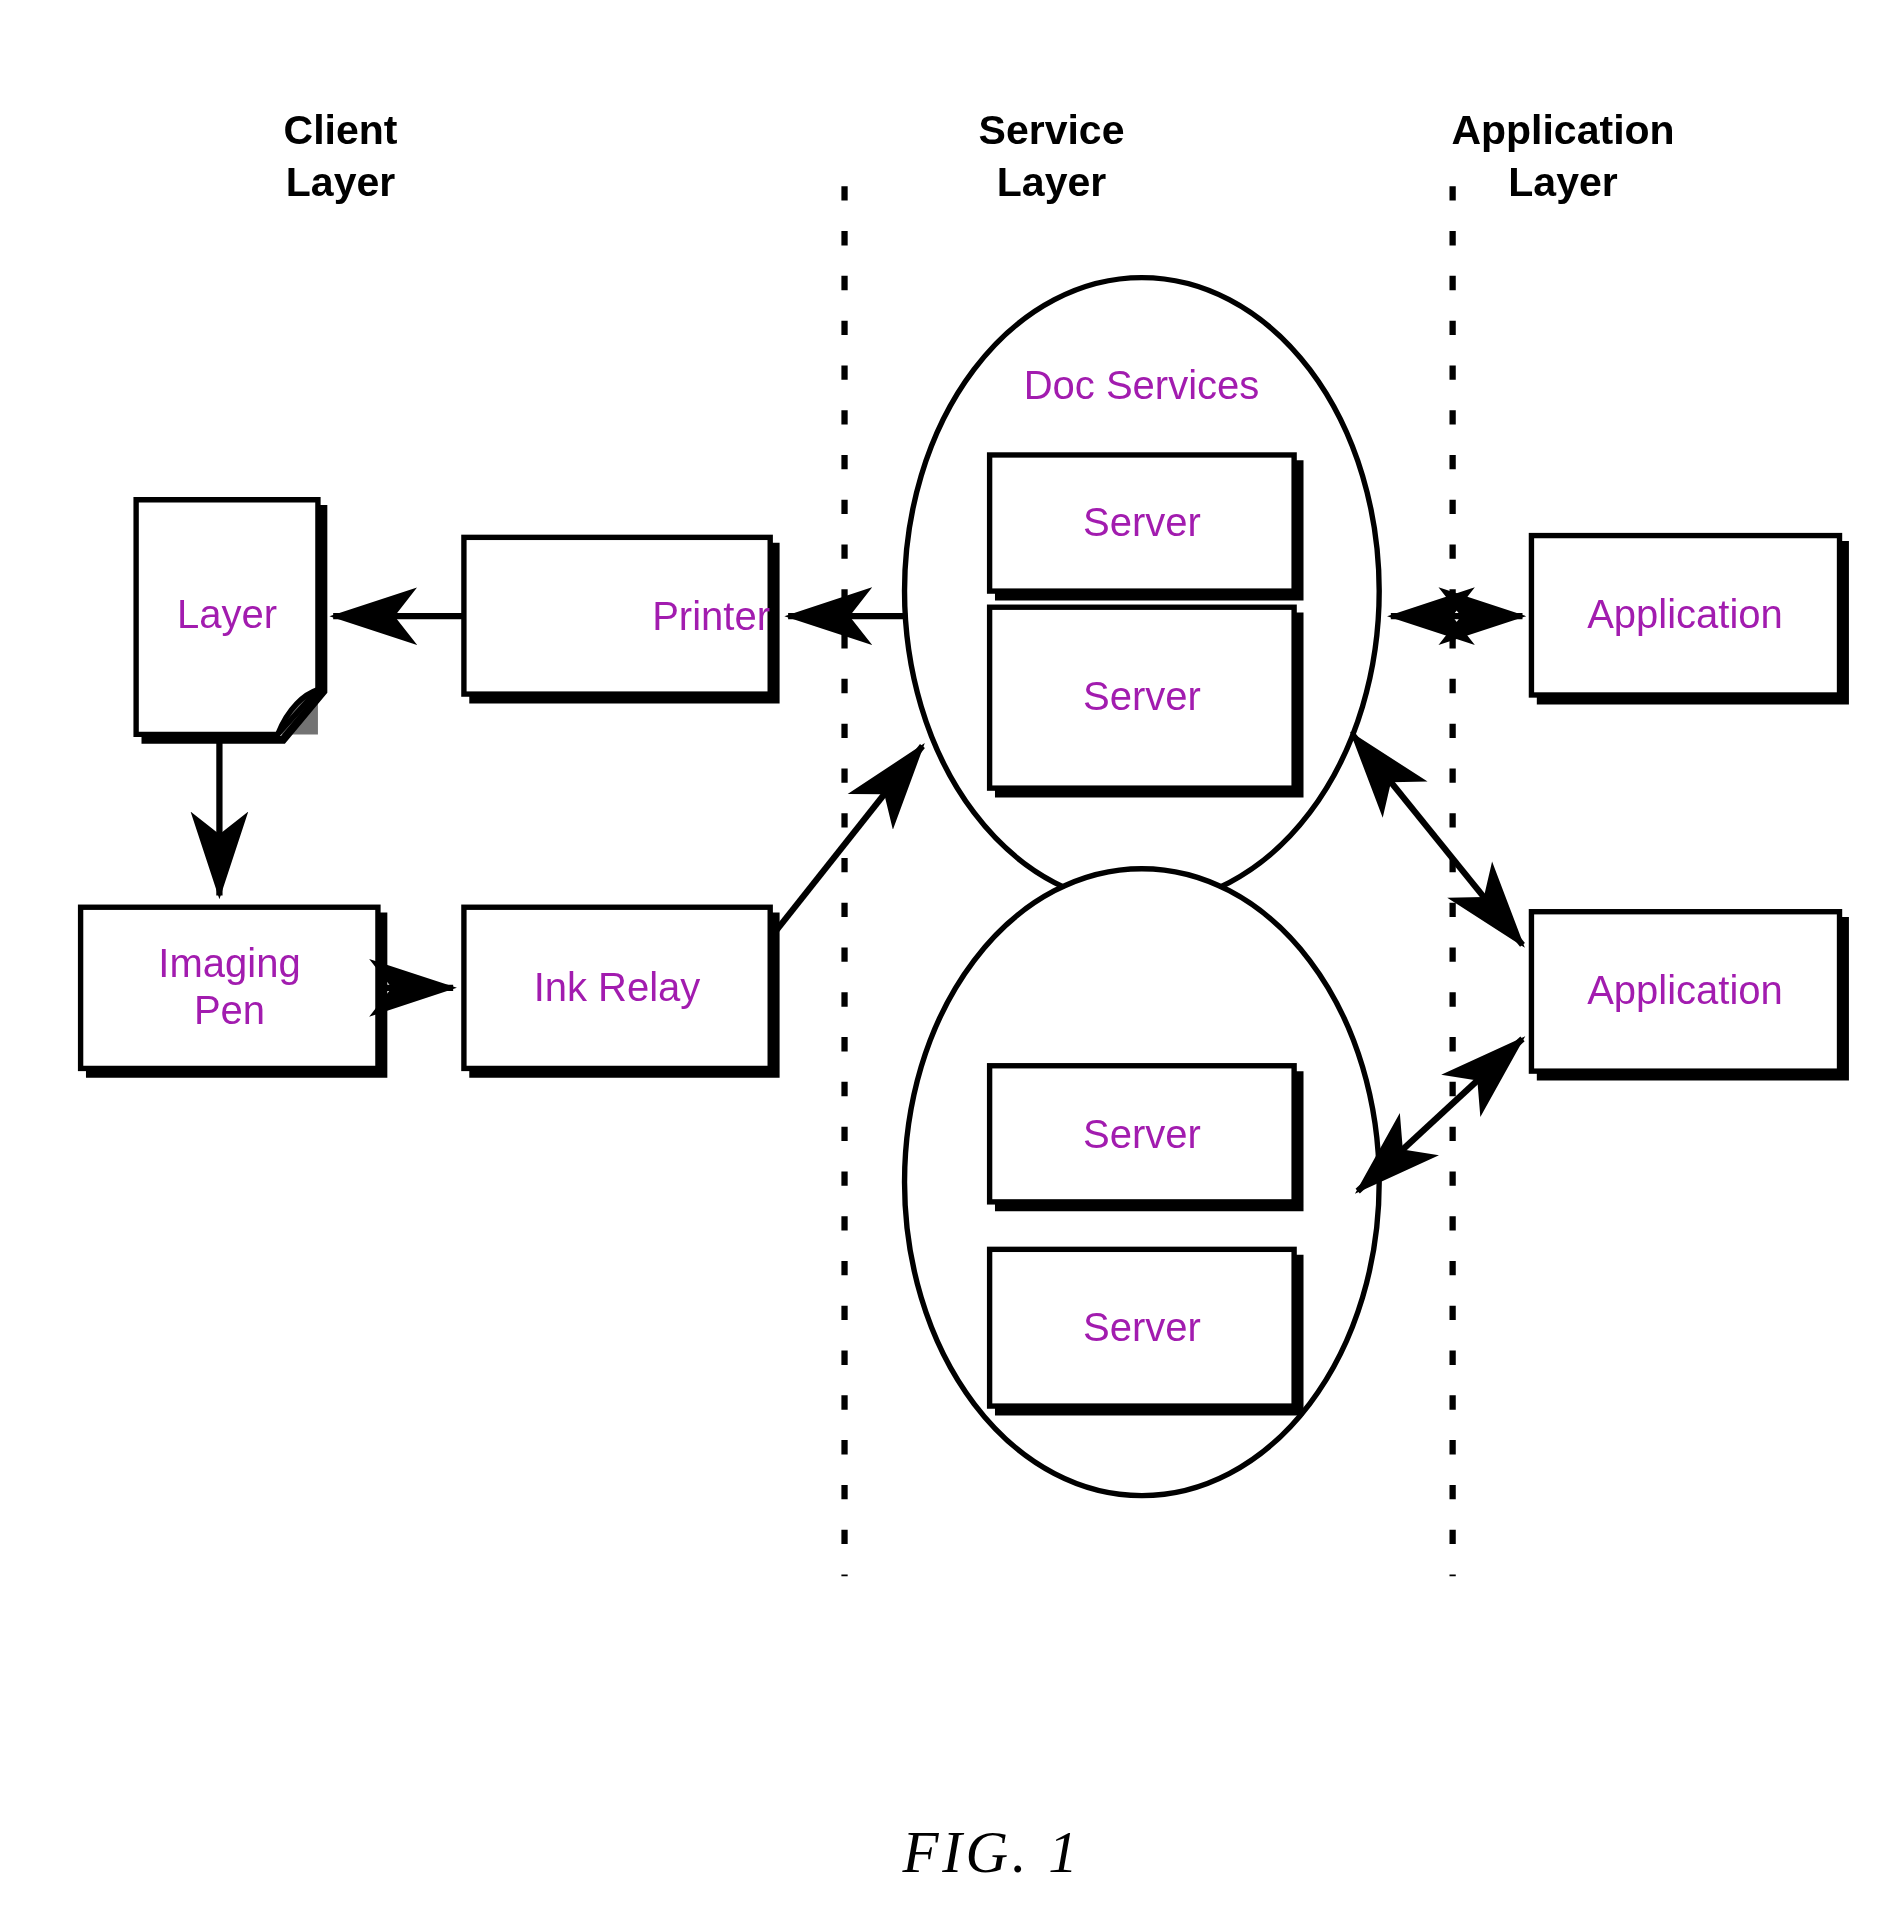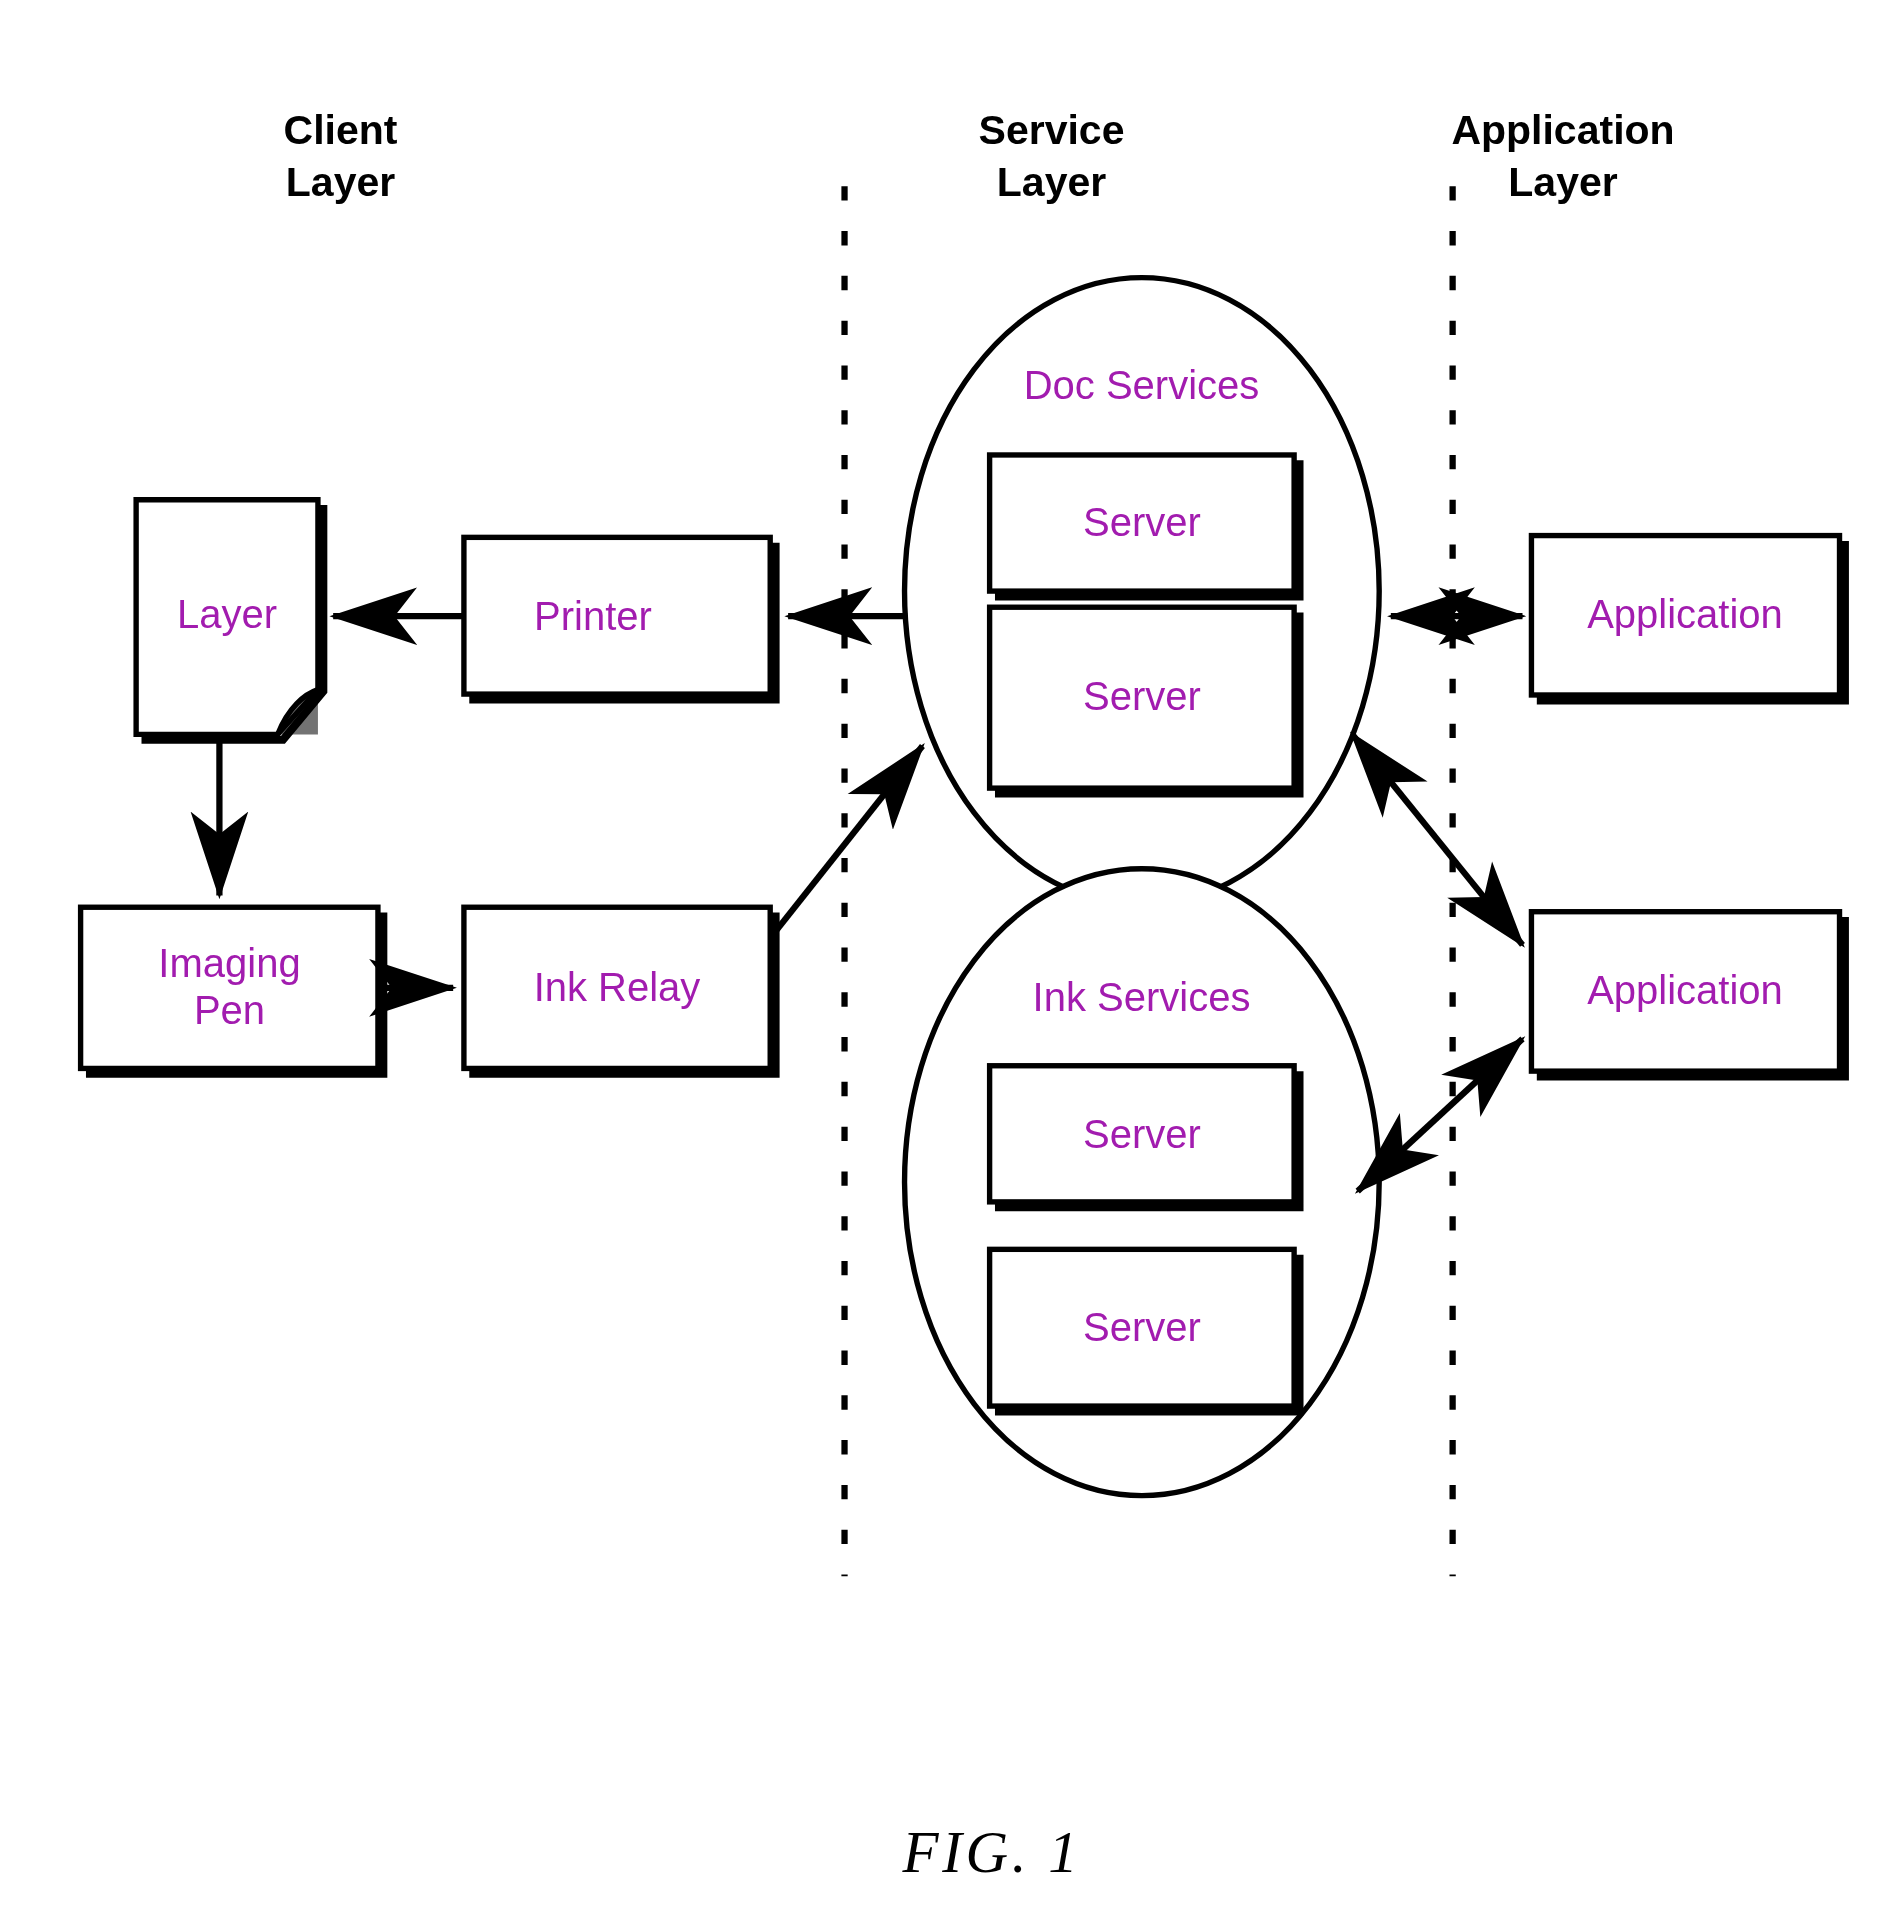--- a/index.html
+++ b/index.html
@@ -146,34 +146,33 @@
 
   <div class="layer-label" id="label-client">Client
 Layer</div>
   <div class="layer-label" id="label-service">Service
 Layer</div>
   <div class="layer-label" id="label-application">Application
 Layer</div>
 
   <div class="node-text" style="left:136px; top:591px; width:182px;">Layer</div>
 
-  <div class="node-text" style="left:440px; top:593px; width:306px;">Printer</div>
+  <div class="node-text" style="left:464px; top:593px; width:306px;text-align:right;">Printer</div>
 
   <div class="node-text" style="left:81px; top:940px; width:297px;">Imaging
 Pen</div>
 
   <div class="node-text" style="left:464px; top:964px; width:306px;">Ink Relay</div>
 
   <div class="node-text" style="left:949px; top:362px; width:385px;">Doc Services</div>
 
   <div class="node-text" style="left:990px; top:499px; width:304px;">Server</div>
 
   <div class="node-text" style="left:990px; top:673px; width:304px;">Server</div>
 
-  <div class="node-text" style="left:949px; top:974px; width:385px;">Ink Services</div>
 
   <div class="node-text" style="left:990px; top:1111px; width:304px;">Server</div>
 
   <div class="node-text" style="left:990px; top:1304px; width:304px;">Server</div>
 
   <div class="node-text" style="left:1531px; top:591px; width:308px;">Application</div>
 
   <div class="node-text" style="left:1531px; top:967px; width:308px;">Application</div>
 
   <div class="fig-caption">FIG. 1</div>

